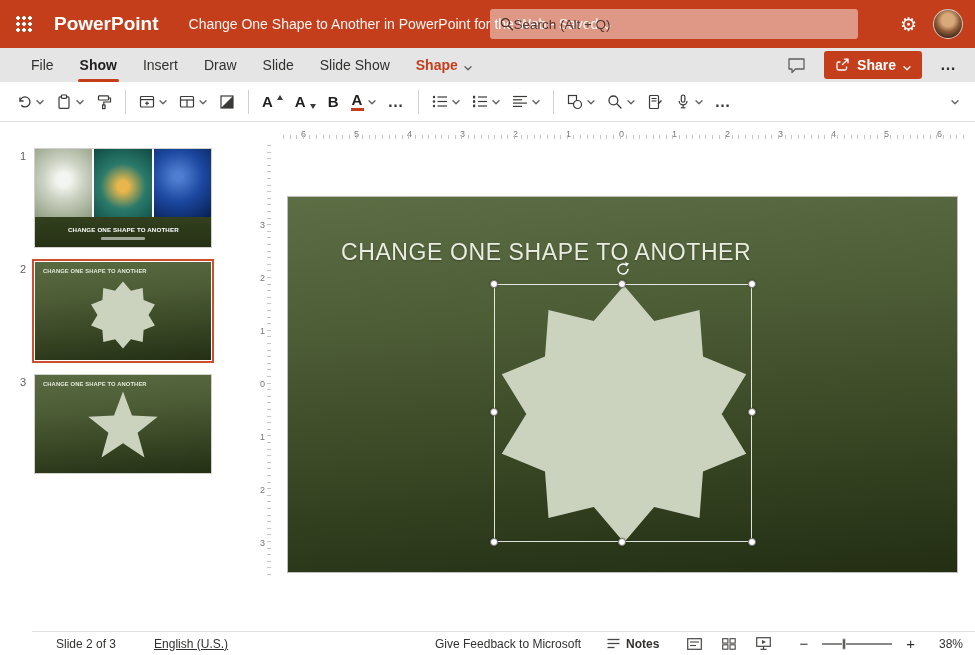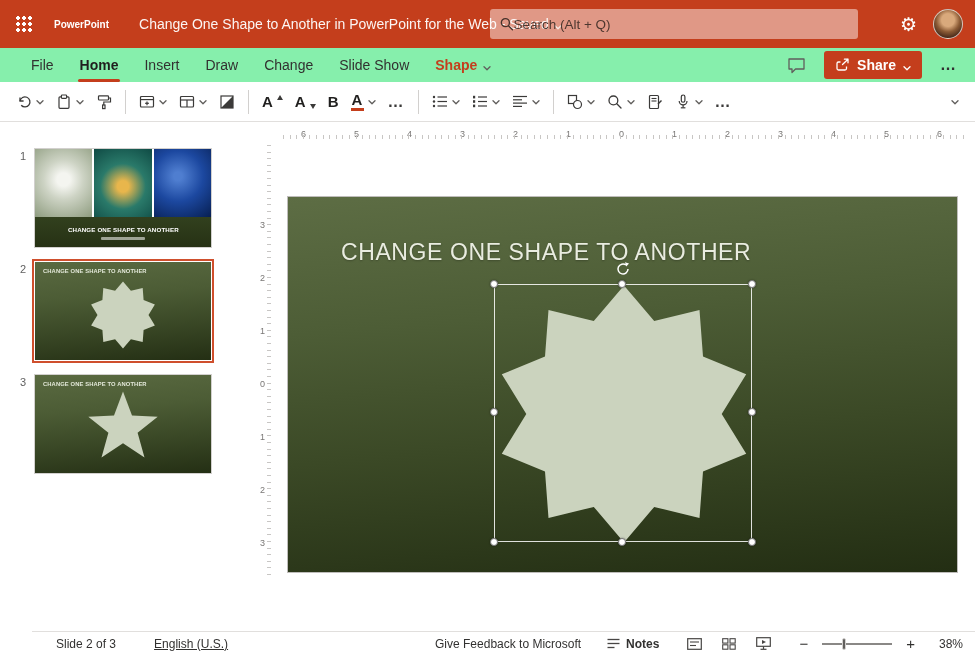--- a/index.html
+++ b/index.html
@@ -6,37 +6,37 @@
   html,body { width:975px; height:655px; overflow:hidden;
     font-family:"Liberation Sans","DejaVu Sans",sans-serif; background:#fff; }
   .app { position:relative; width:975px; height:655px; background:#fff; }
 
   
   .top-bar { position:relative; height:48px; background:#C43E1C; display:flex; align-items:center; color:#fff; }
   .waffle { width:48px; height:48px; display:flex; align-items:center; justify-content:center; cursor:pointer; }
   .waffle-grid { width:18px; height:18px;
     background-image:radial-gradient(circle,#fff 1.6px,transparent 1.9px);
     background-size:6px 6px; }
-  .app-name { font-size:10px; font-weight:700; margin:0 30px 0 6px; }
+  .app-name { font-size:19px; font-weight:700; margin:0 30px 0 6px; }
   .doc-title { font-size:14px; white-space:nowrap; display:flex; align-items:center; gap:5px; opacity:.95; }
   .doc-title .chv { margin-top:2px; color:#f4ded6; }
   .search-box { position:absolute; left:490px; top:9px; width:368px; height:30px;
     background:rgba(255,255,255,.47); border-radius:3px; display:flex; align-items:center;
     padding:0 10px; gap:0; z-index:2; }
   .search-box input { border:none; outline:none; background:transparent; font-size:13.5px;
     color:#3d2b25; width:100%; font-family:inherit; }
   .search-box input::placeholder { color:#46322b; opacity:.95; }
   .top-right { margin-left:auto; display:flex; align-items:center; gap:16px; padding-right:12px; z-index:3; }
   .gear { font-size:19px; line-height:1; cursor:pointer; }
   .avatar { width:30px; height:30px; border-radius:50%;
     background:radial-gradient(circle at 50% 36%, #d9a97c 0 28%, #8a5a35 52%, #47291a 78%, #2e1a10 100%);
     border:1.5px solid rgba(255,255,255,.7); cursor:pointer; }
 
   
-  .tabs-row { height:34px; display:flex; align-items:center; padding-left:18px; background:#86efac; }
+  .tabs-row { height:34px; display:flex; align-items:center; padding-left:18px; background:#e5e5e5; }
   .tab { padding:0 13px; font-size:14px; color:#323130; height:34px; display:flex; align-items:center; cursor:pointer; position:relative; }
   .tab.active { font-weight:700; color:#201f1e; }
   .tab.active::after { content:""; position:absolute; left:11px; right:11px; bottom:0; height:3px; background:#C43E1C; border-radius:2px; }
   .tab.contextual { color:#C43E1C; font-weight:700; padding-right:4px; }
   .tab-chv { color:#605e5c; margin:2px 8px 0 2px; cursor:pointer; }
   .tabs-right { margin-left:auto; display:flex; align-items:center; gap:14px; padding-right:14px; }
   .icon-btn { background:none; border:none; cursor:pointer; display:flex; align-items:center; justify-content:center; color:#3b3a39; padding:4px; border-radius:2px; font-family:inherit; }
   .share-btn { background:#C43E1C; color:#fff; border:none; border-radius:3px; height:28px;
     display:flex; align-items:center; gap:7px; padding:0 11px; font-size:14px; font-weight:600; cursor:pointer; font-family:inherit; }
   .share-btn .chv { color:#fff; margin-top:2px; }
@@ -158,30 +158,30 @@
       <span class="gear">⚙</span>
       <div class="avatar"></div>
     </div>
   </header>
 
   <nav class="tabs-row">
     <div class="tab">
         <span>File</span>
       </div>
     <div class="tab active">
-        <span>Home</span>
+        <span>Show</span>
       </div>
     <div class="tab">
         <span>Insert</span>
       </div>
     <div class="tab">
         <span>Draw</span>
       </div>
     <div class="tab">
-        <span>Change</span>
+        <span>Slide</span>
       </div>
     <div class="tab">
         <span>Slide Show</span>
       </div>
     <div class="tab contextual">
         <span>Shape</span>
       </div>
     <i class="chv tab-chv"><svg viewBox="0 0 8 5" width="8" height="5" fill="none" stroke="currentColor" stroke-width="1.3" stroke-linecap="round" stroke-linejoin="round">
           <polyline points="1,0.8 4,3.8 7,0.8"></polyline>
         </svg></i>

